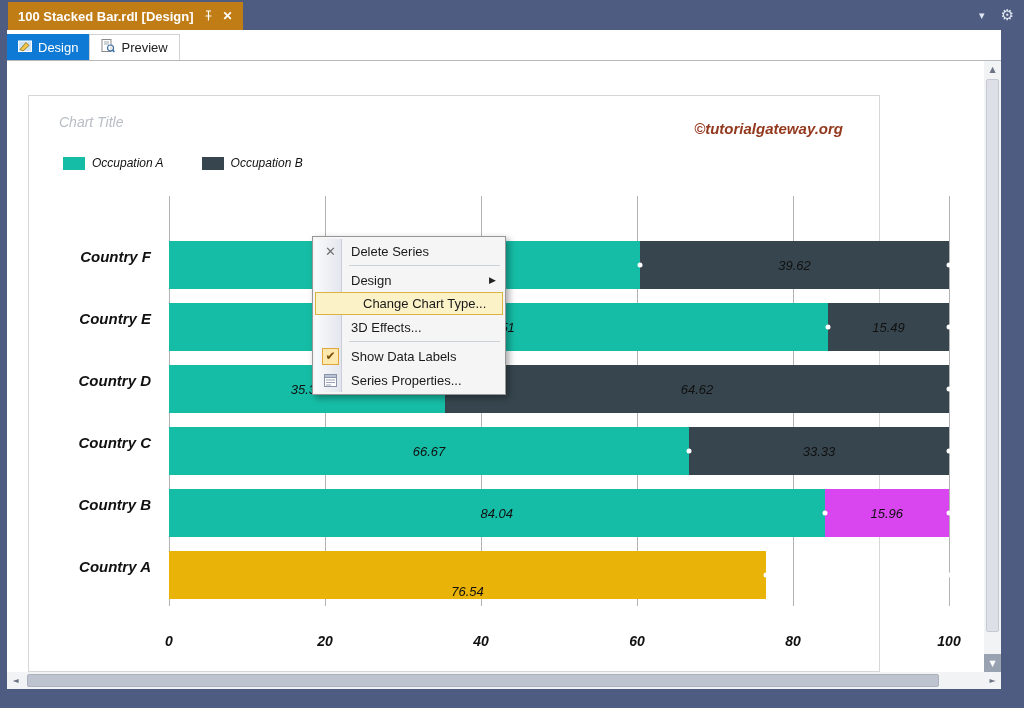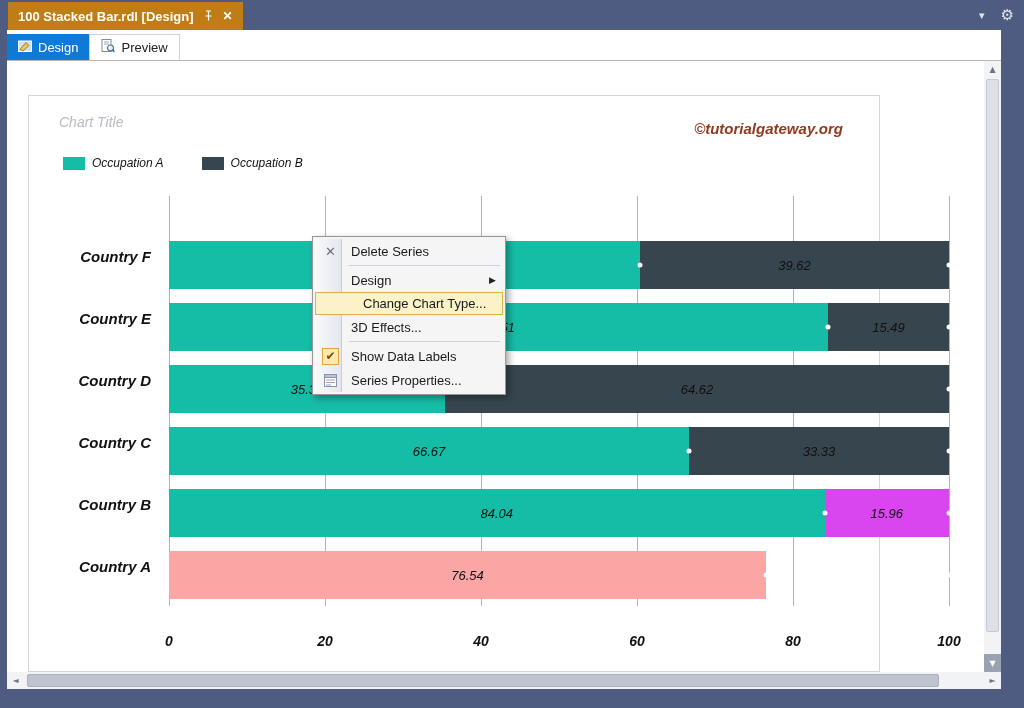--- a/index.html
+++ b/index.html
@@ -219,21 +219,21 @@
                 <div class="dot" style="left: 84.04%;"></div>
                 <div class="seg" style="width: 15.96%; background: #d946ef;">
                   <span>15.96</span>
                 </div>
                 <div class="dot" style="left: 100%;"></div>
               </div>
             </div>
             <div class="bar-row" style="top: 347px;">
               <div class="cat-label">Country A</div>
               <div class="bar-stack">
-                <div class="seg" style="width: 76.54%; background: #fca5a5;">
+                <div class="seg" style="width: 76.54%; background: #eab308; align-items: flex-end;">
                   <span>76.54</span>
                 </div>
                 <div class="dot" style="left: 76.54%;"></div>
                 <div class="dot" style="left: 100%;"></div>
               </div>
             </div>
           </div>
       </div>
 
       <div class="context-menu">

